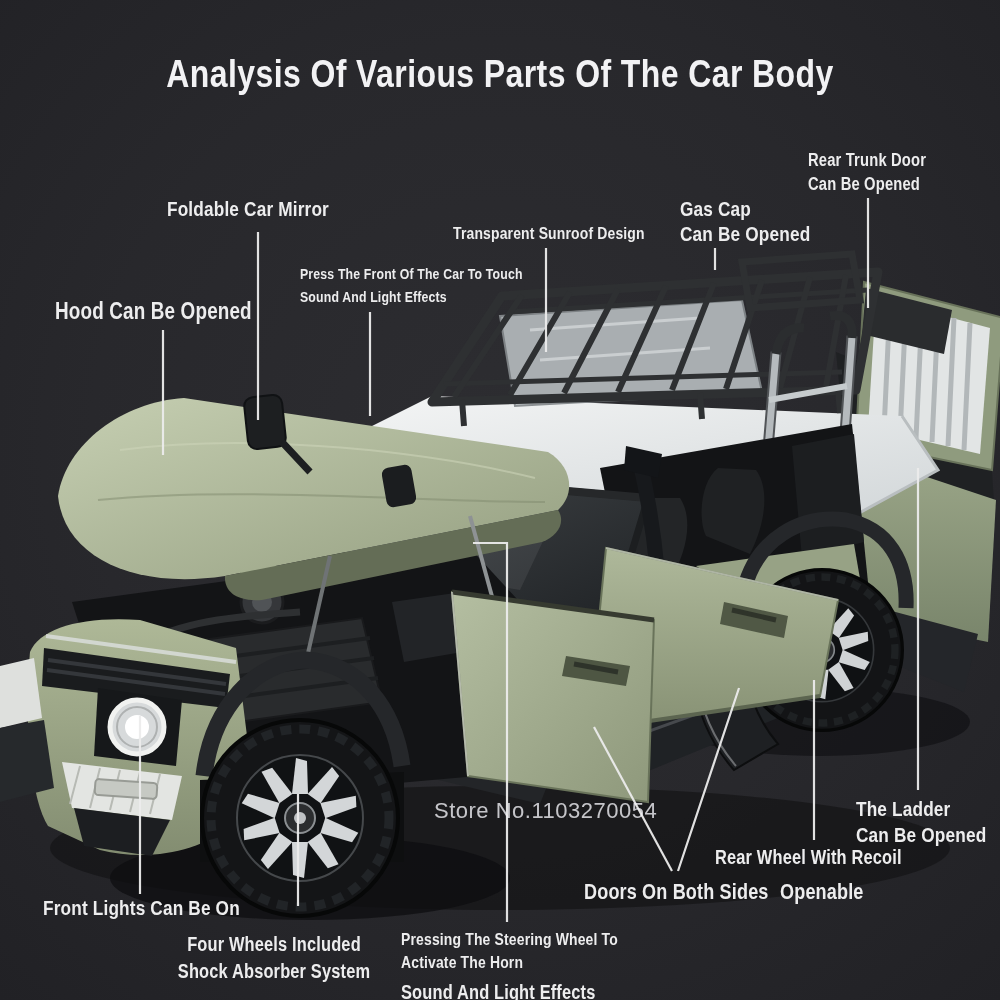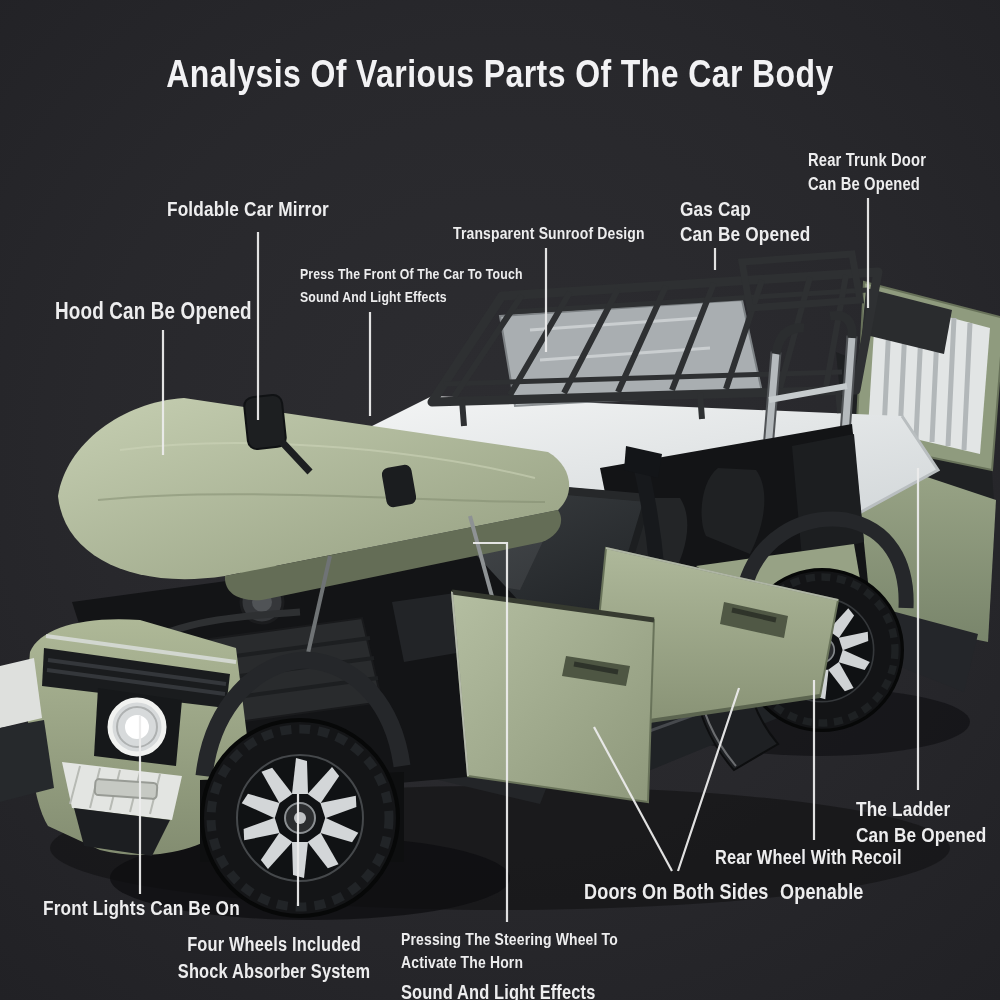--- a/index.html
+++ b/index.html
@@ -309,14 +309,15 @@
   <div>Four Wheels Included</div>
   <div>Shock Absorber System</div>
 </div>
 
 <div class="callout" style="left:401px;top:928px;font-size:17px;line-height:23px">
   <div>Pressing The Steering Wheel To</div>
   <div>Activate The Horn</div>
   <div style="font-size:20px;margin-top:7px">Sound And Light Effects</div>
 </div>
 
+<div class="watermark">Store No.1103270054</div>
 
 </div>
 
 </body></html>

